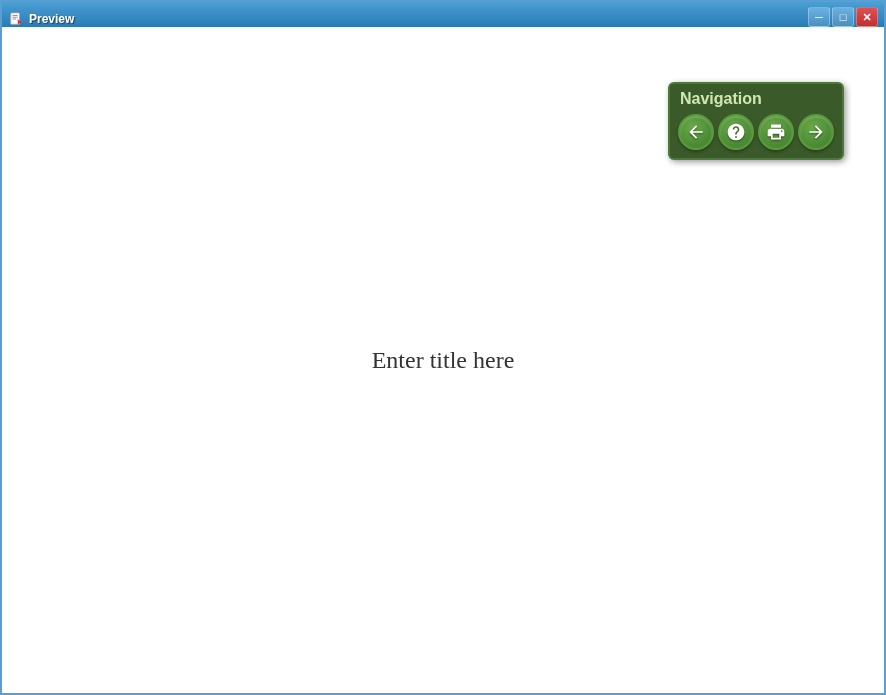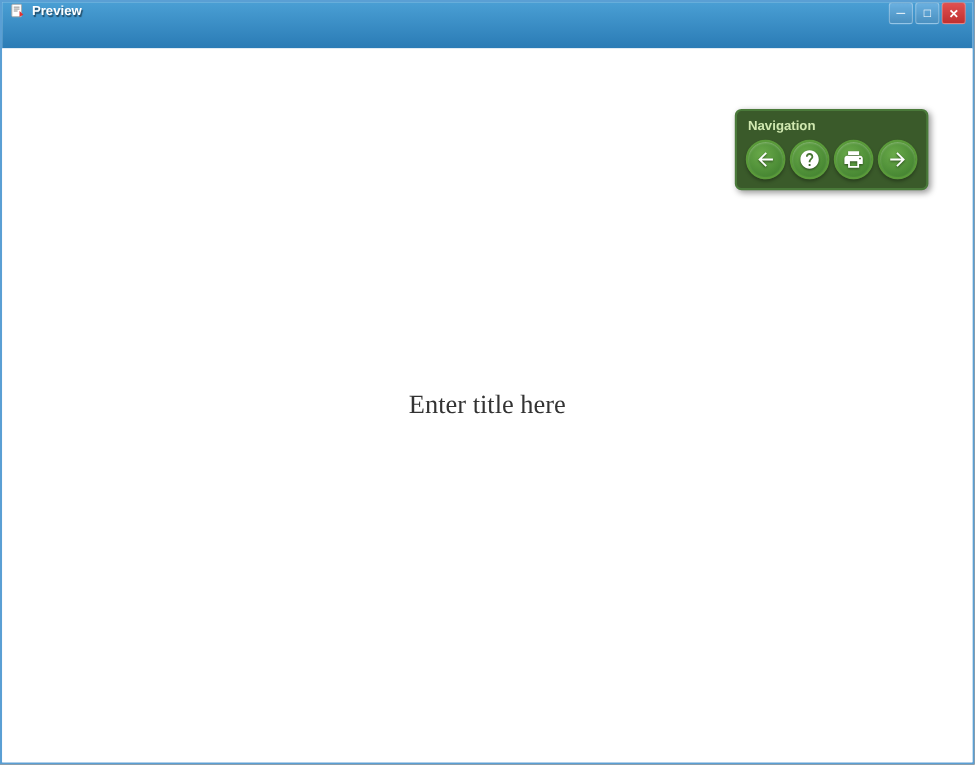--- a/index.html
+++ b/index.html
@@ -16,23 +16,23 @@
       width: 886px;
       height: 695px;
       display: flex;
       flex-direction: column;
       border: 2px solid #5a9fd4;
       background: #fff;
     }
 
     .title-bar {
       background: linear-gradient(to bottom, #4a9fd4, #2a7bb5);
-      height: 42px;
-      display: flex;
-      align-items: flex-start;
+      height: 25px;
+      display: flex;
+      align-items: flex-end;
       justify-content: space-between;
       padding: 0 6px;
       flex-shrink: 0;
     }
 
     .title-bar-left {
       display: flex;
       align-items: center;
       gap: 5px;
     }
@@ -118,21 +118,21 @@
       right: 40px;
       background: #3a5a2a;
       border: 2px solid #4a7a3a;
       border-radius: 6px;
       padding: 6px 8px 8px 8px;
       box-shadow: 2px 2px 6px rgba(0,0,0,0.4);
     }
 
     .nav-label {
       color: #d0e8b0;
-      font-size: 12px;
+      font-size: 16px;
       font-weight: bold;
       margin-bottom: 6px;
       padding-left: 2px;
     }
 
     .nav-buttons {
       display: flex;
       gap: 4px;
     }
 

